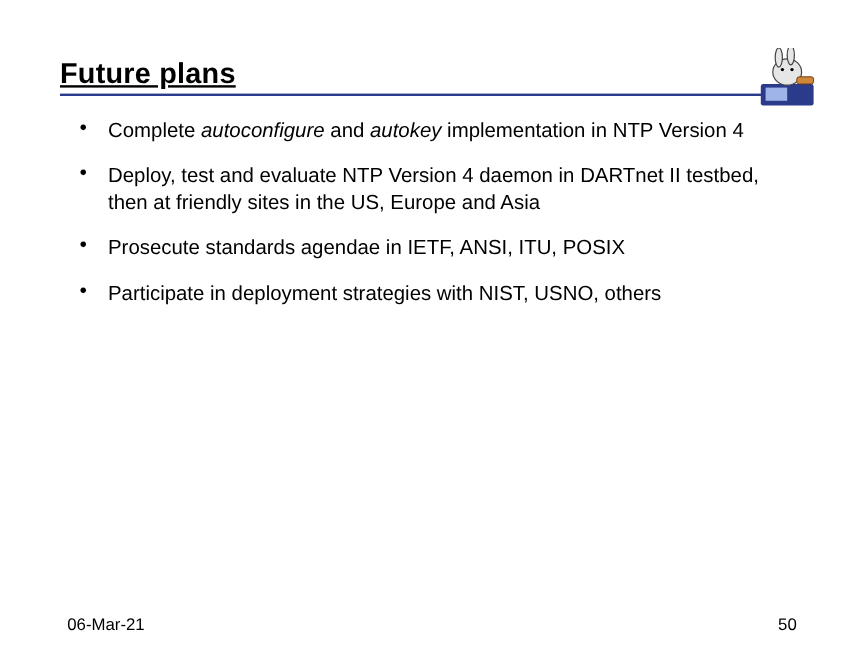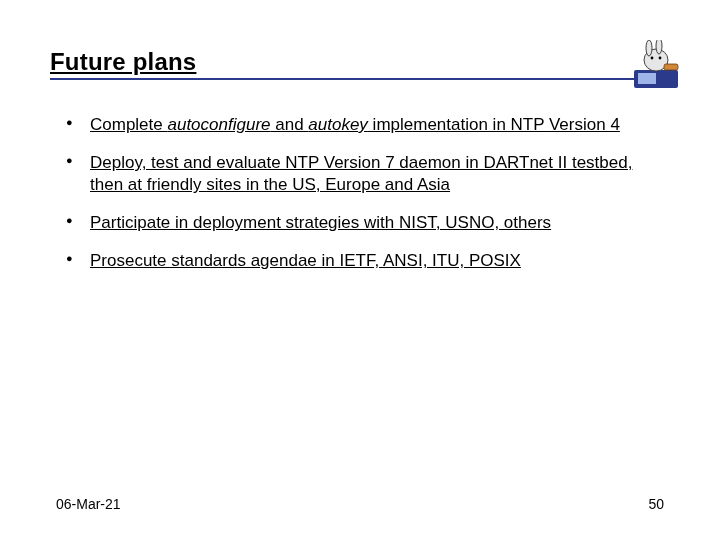--- a/index.html
+++ b/index.html
@@ -1,24 +1,24 @@
 <!DOCTYPE html>
 <html><head>
 <meta charset="utf-8">
 <style>
   * { margin: 0; padding: 0; box-sizing: border-box; }
   html, body { width: 720px; height: 540px; background: #fff; font-family: Arial, Helvetica, sans-serif; color: #000; }
   .slide { position: relative; width: 720px; height: 540px; padding: 48px 50px 0 50px; }
-  .title-row { display: flex; align-items: flex-end; border-bottom: 2px solid #2c3a8c; padding-bottom: 2px; margin-bottom: 34px; }
+  .title-row { display: flex; align-items: flex-end; border-bottom: 2px solid #2c3a8c; padding-bottom: 2px; margin-bottom: 18px; }
   .title { font-size: 24px; font-weight: bold; text-decoration: underline; letter-spacing: 0.2px; }
   .logo { position: absolute; right: 32px; top: 40px; width: 64px; height: 54px; }
   ul.bullets { list-style: none; padding-left: 16px; }
-  ul.bullets li { position: relative; padding-left: 24px; font-size: 17px; line-height: 1.3; margin-bottom: 16px; text-decoration: underline; }
+  ul.bullets li { position: relative; padding-left: 24px; font-size: 17px; line-height: 1.3; margin-bottom: 16px; }
   ul.bullets li::before { content: "●"; position: absolute; left: 0; top: 1px; font-size: 11px; }
-  .footer { position: absolute; left: 56px; right: 56px; bottom: 28px; display: flex; justify-content: space-between; font-size: 14px; }
+  .footer { position: absolute; left: 56px; right: 56px; bottom: 12px; display: flex; justify-content: space-between; font-size: 14px; }
   .italic { font-style: italic; }
 </style>
 </head>
 <body>
 
 <div class="slide">
   <div class="title-row">
     <div class="title">Future plans</div>
   </div>
 
@@ -30,22 +30,22 @@
     <ellipse cx="35" cy="6" rx="3" ry="8" fill="#e6e6e6" stroke="#444" stroke-width="1"></ellipse>
     <circle cx="28" cy="18" r="1.4" fill="#000"></circle>
     <circle cx="36" cy="18" r="1.4" fill="#000"></circle>
     <rect x="40" y="24" width="14" height="6" rx="2" fill="#d08838" stroke="#6b3a10" stroke-width="0.8"></rect>
   </svg>
 
   <ul class="bullets">
     <li>
       <span>Complete </span><span class="italic">autoconfigure</span><span> and </span><span class="italic">autokey</span><span> implementation in NTP Version 4</span>
     </li>
-    <li><span>Deploy, test and evaluate NTP Version 7 daemon in DARTnet II testbed, then at friendly sites in the US, Europe and Asia</span></li>
+    <li><span>Deploy, test and evaluate NTP Version 4 daemon in DARTnet II testbed, then at friendly sites in the US, Europe and Asia</span></li>
+    <li><span>Prosecute standards agendae in IETF, ANSI, ITU, POSIX</span></li>
     <li><span>Participate in deployment strategies with NIST, USNO, others</span></li>
-    <li><span>Prosecute standards agendae in IETF, ANSI, ITU, POSIX</span></li>
   </ul>
 
   <div class="footer">
     <span>06-Mar-21</span>
     <span>50</span>
   </div>
 </div>
 
 </body></html>

